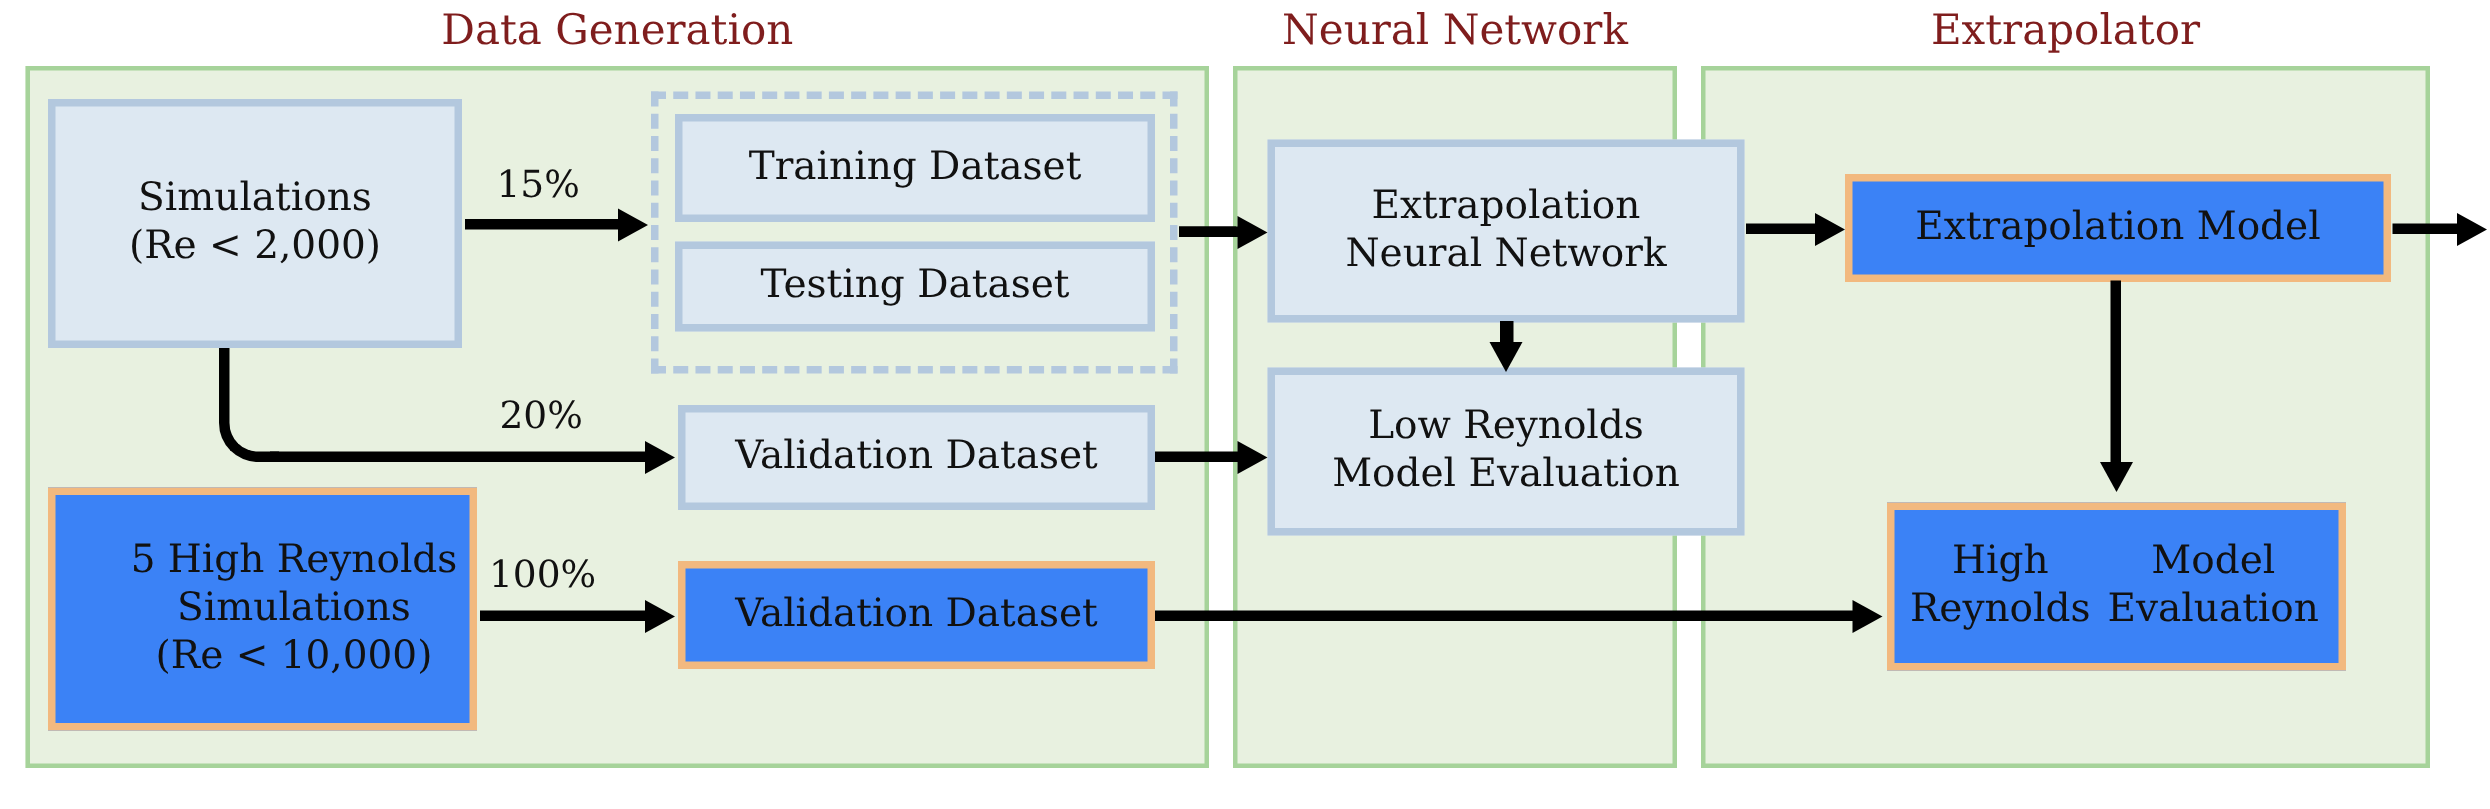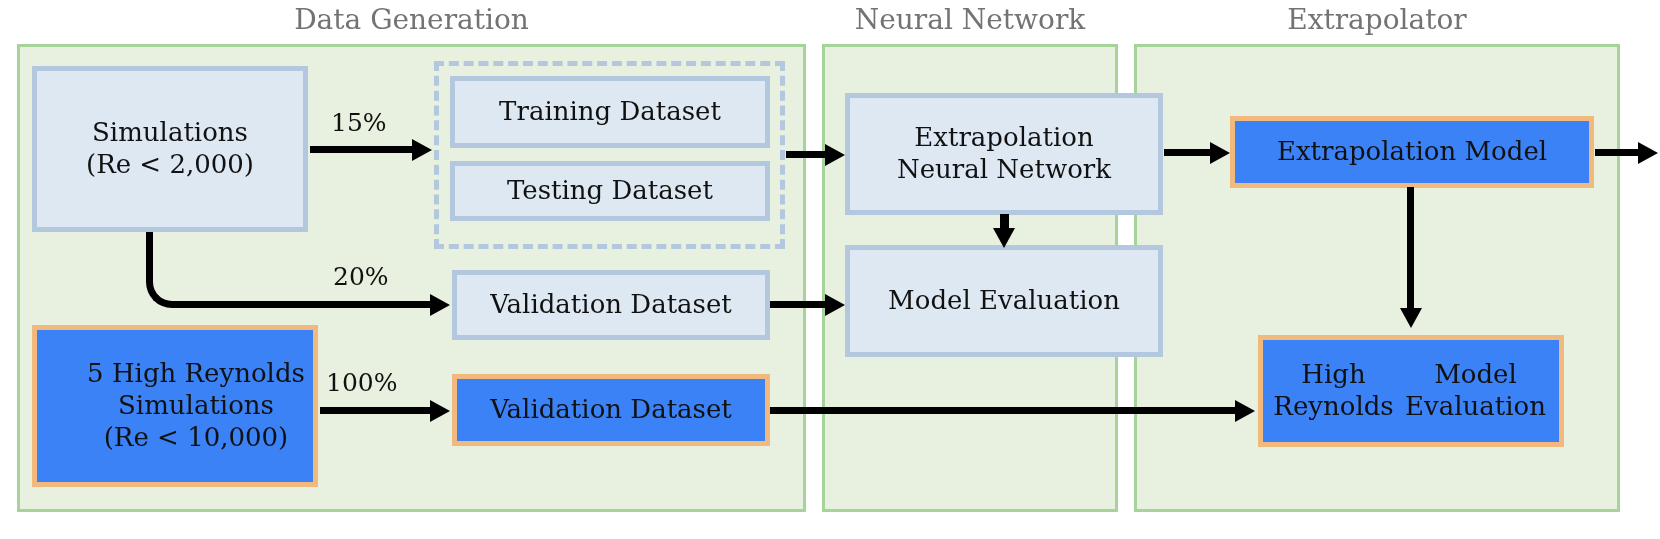--- a/index.html
+++ b/index.html
@@ -1,20 +1,20 @@
 <!DOCTYPE html>
 <html><head>
 <meta charset="utf-8">
 <style>
   html,body{margin:0;padding:0;background:#ffffff;}
   #stage{position:relative;width:1660px;height:539px;background:#ffffff;
          font-family:"DejaVu Serif","Liberation Serif",serif;overflow:hidden;}
 
   .panel{position:absolute;background:#e8f1e0;border:3px solid #a6d39a;box-sizing:border-box;}
-  .panel-title{position:absolute;text-align:center;font-size:28px;color:#737373;
+  .panel-title{position:absolute;text-align:center;font-size:28px;color:#7f1d1d;
                white-space:nowrap;line-height:1;}
 
   .node{position:absolute;box-sizing:border-box;display:flex;align-items:center;
         justify-content:center;text-align:center;font-size:26px;color:#111;
         line-height:1.22;padding:2px 6px;}
   .blue{background:#dde8f2;border:5px solid #b3c8de;}
   .orange{background:#3b82f6;border:5px solid #f2b97f;}
   .dashed{position:absolute;box-sizing:border-box;border:5px dashed #b3c8de;background:transparent;}
 
   .hline{position:absolute;background:#000;height:7px;}
@@ -68,20 +68,21 @@
   <div class="node orange" style="left:452px;top:374px;width:318px;height:72px;">
     <span>Validation Dataset</span>
   </div>
 
   <div class="node blue" style="left:845px;top:93px;width:318px;height:122px;flex-direction:column;">
     <span>Extrapolation</span>
     <span>Neural Network</span>
   </div>
 
   <div class="node blue" style="left:845px;top:245px;width:318px;height:112px;flex-direction:column;">
+    <span>Low Reynolds</span>
     <span>Model Evaluation</span>
   </div>
 
   <div class="node orange" style="left:1230px;top:116px;width:364px;height:72px;">
     <span>Extrapolation Model</span>
   </div>
 
   <div class="node orange" style="left:1258px;top:335px;width:306px;height:112px;flex-direction:row;">
     <span>High Reynolds</span>
     <span>Model Evaluation</span>

